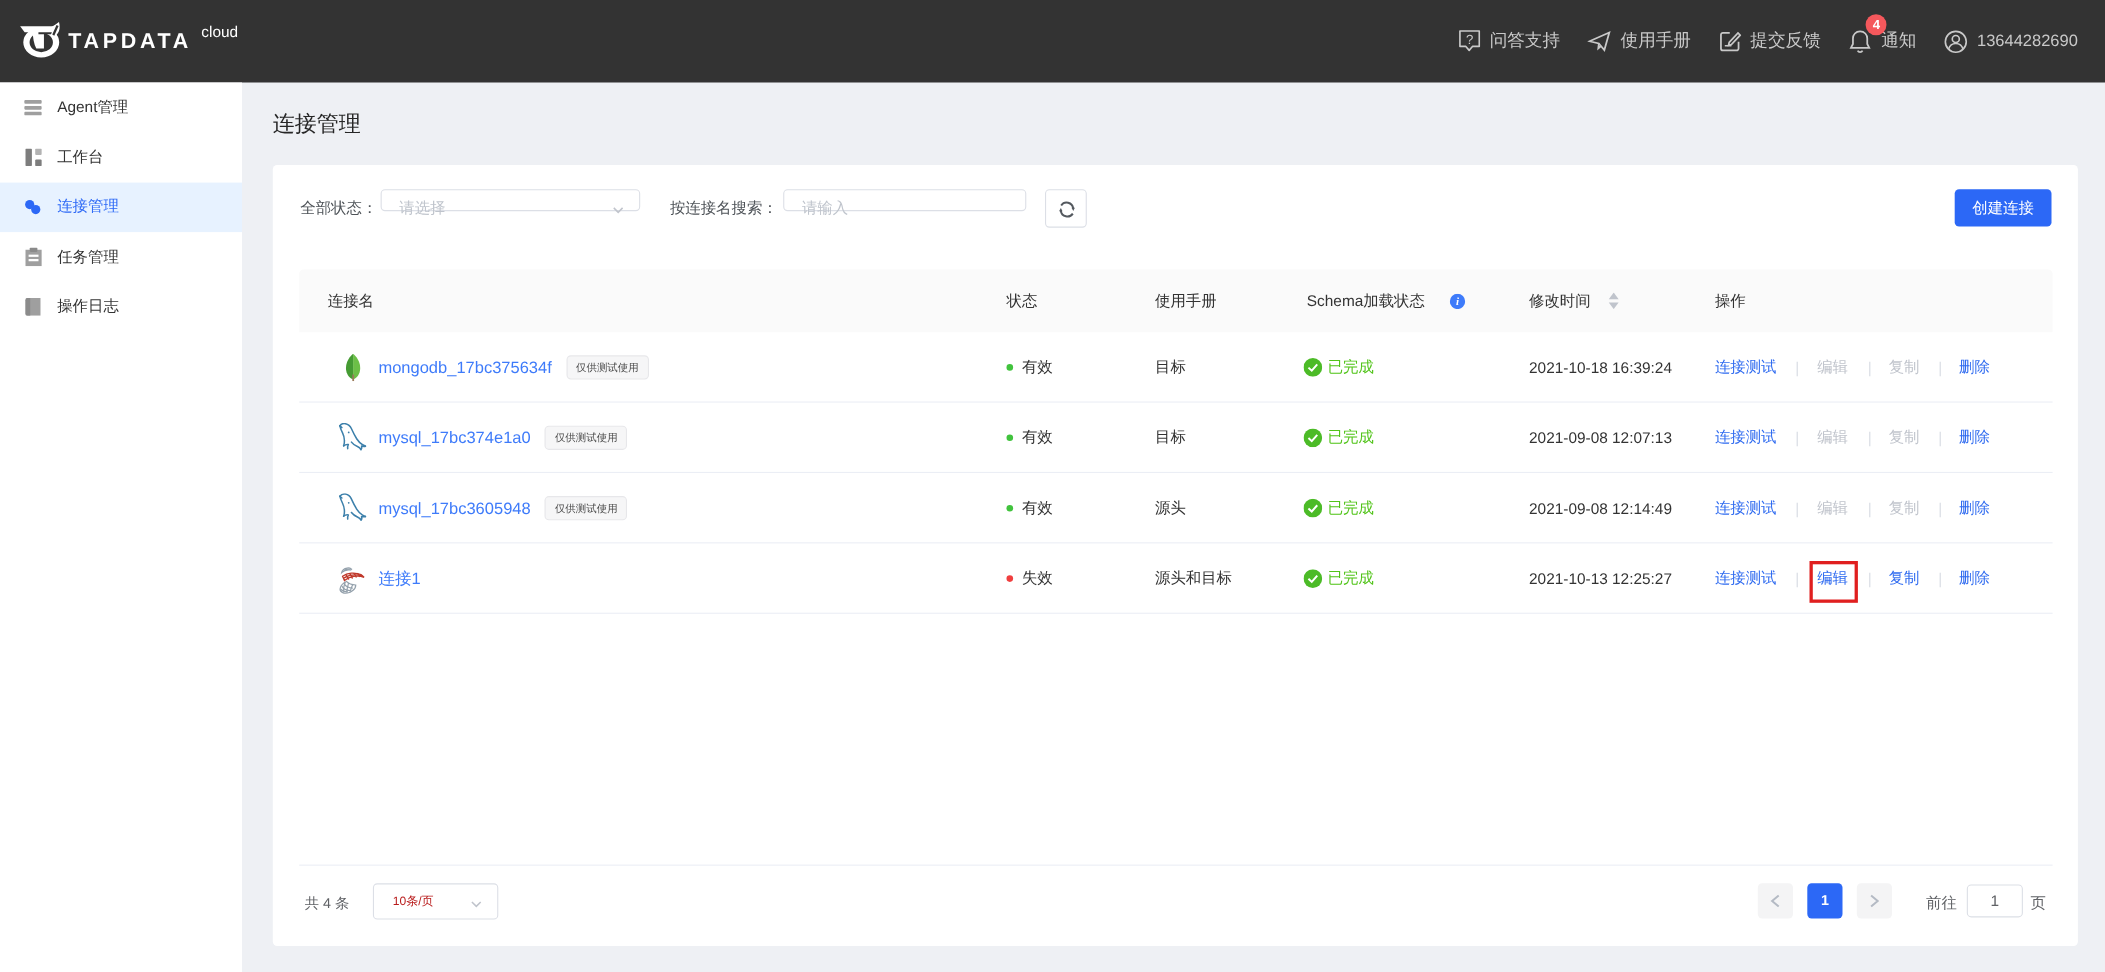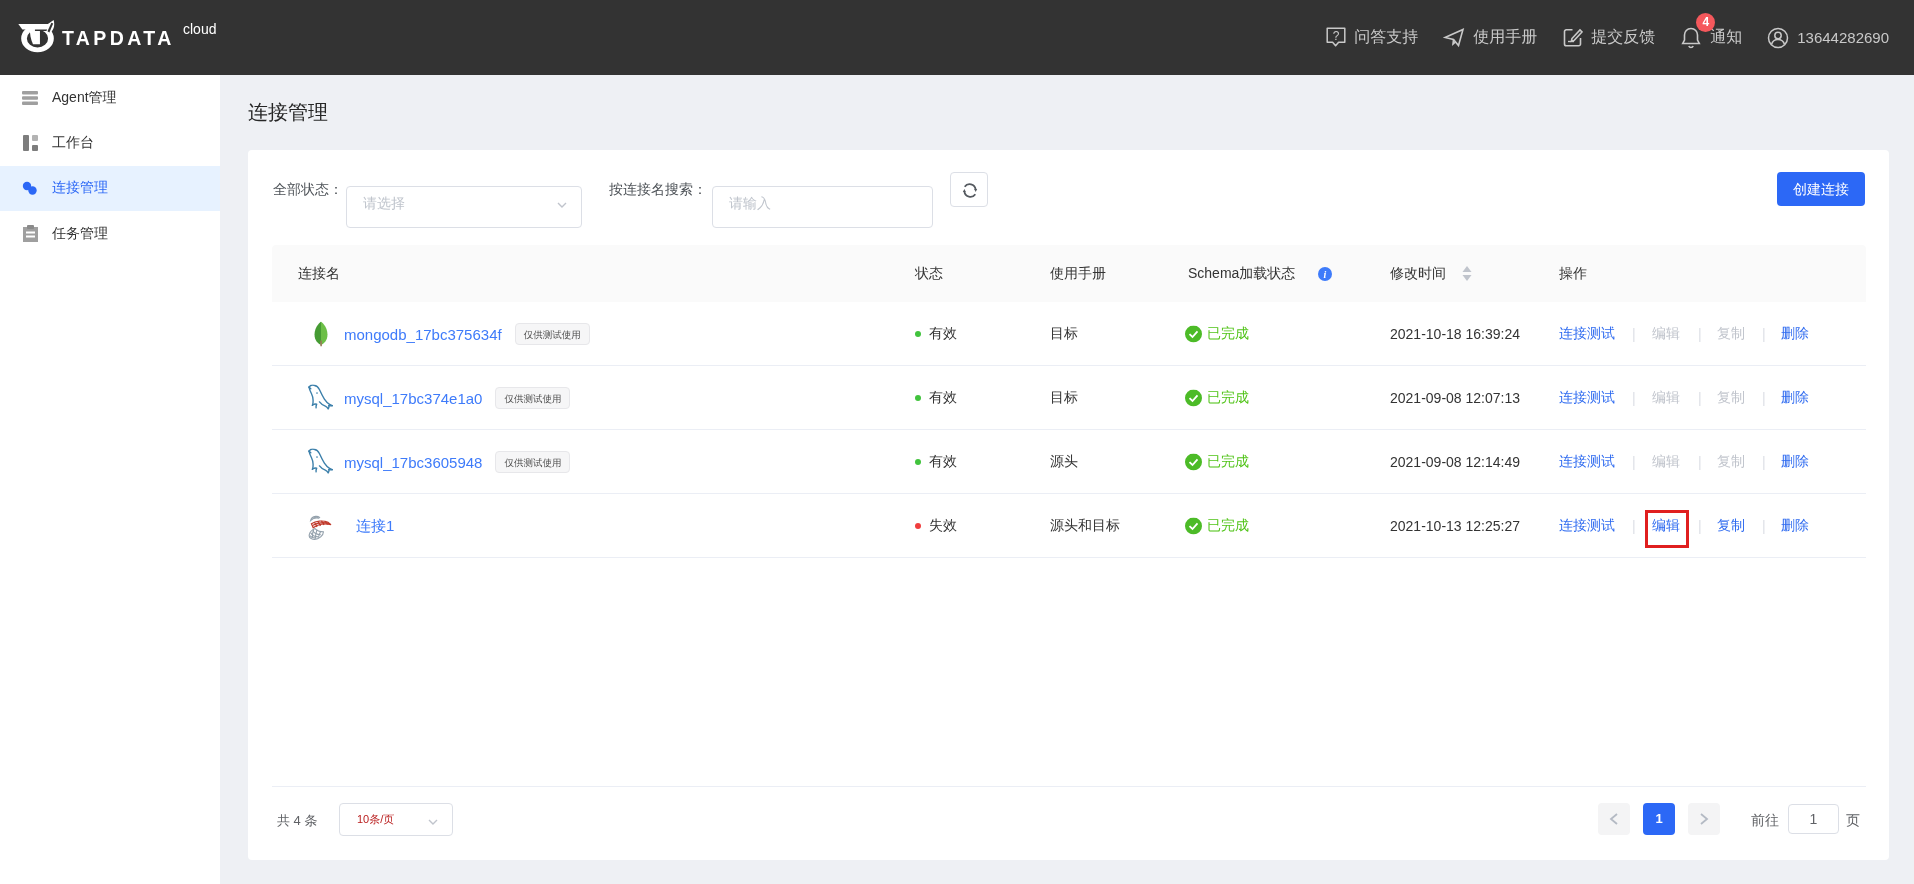--- a/index.html
+++ b/index.html
@@ -19,21 +19,21 @@
 #side { position:absolute; left:0; top:75px; width:220px; height:809px; background:#ffffff; }
 .mitem { position:relative; height:45.4px; display:flex; align-items:center; color:#333; font-size:14px; }
 .mitem .mi { position:absolute; left:21px; width:18px; height:18px; display:flex; align-items:center; justify-content:center; }
 .mitem .mt { position:absolute; left:52px; }
 .mitem.act { background:#e7f2ff; color:#2c68f6; }
 
 #title { position:absolute; left:248px; top:99px; font-size:20px; font-weight:500; color:#262626; }
 #card { position:absolute; left:248px; top:150px; width:1641px; height:710px; background:#fff; border-radius:4px; }
 
 .flabel { position:absolute; top:31px; font-size:14px; color:#4e5358; }
-.fbox { position:absolute; top:36px; height:42px; border:1px solid #dcdfe6; border-radius:4px; background:#fff; }
+.fbox { position:absolute; top:22px; height:20px; border:1px solid #dcdfe6; border-radius:4px; background:#fff; }
 .ph { position:absolute; left:16px; top:8px; font-size:14px; color:#bfc4cc; }
 .caret { position:absolute; right:13px; top:13px; width:12px; height:10px; }
 #btn-refresh { position:absolute; left:702px; top:22px; width:38px; height:35px; border:1px solid #dcdfe6; border-radius:4px; }
 #btn-create { position:absolute; left:1529px; top:22px; width:88px; height:34px; background:#2c68f6; border-radius:4px; color:#fff; font-size:14px; text-align:center; line-height:34px; }
 
 #thead { position:absolute; left:24px; top:95px; width:1594px; height:57px; background:#fafafa; border-radius:4px 4px 0 0; font-size:14px; font-weight:500; color:#333; }
 .hc { position:absolute; top:20px; }
 .trow { position:absolute; left:24px; width:1594px; height:64px; border-bottom:1px solid #ebeef5; font-size:14px; color:#333; }
 .cell { position:absolute; top:50%; transform:translateY(-50%); }
 .link { color:#3e7bfa; }
@@ -178,20 +178,29 @@
     <span class="mi">
         <svg width="15" height="17" viewBox="0 0 15 17">
       <path d="M0 2 h15 v15 h-15 Z" fill="#9f9f9f"></path>
       <rect x="4" y="0" width="7" height="4" rx="1" fill="#8a8a8a"></rect>
       <rect x="3" y="6.5" width="9" height="2" fill="#fff"></rect>
       <rect x="3" y="10.5" width="9" height="2" fill="#fff"></rect>
     </svg>
       </span>
     <span class="mt">任务管理</span>
   </div>
+  <div class="mitem">
+    <span class="mi">
+        <svg width="14" height="16" viewBox="0 0 14 16">
+      <path d="M2 0 h12 v16 h-12 a2 2 0 0 1 -2 -2 v-12 a2 2 0 0 1 2 -2 Z" fill="#9f9f9f"></path>
+      <path d="M2 0 h2.5 v16 h-2.5 a2 2 0 0 1 -2 -2 v-12 a2 2 0 0 1 2 -2 Z" fill="#8b8b8b"></path>
+    </svg>
+      </span>
+    <span class="mt">操作日志</span>
+  </div>
 </div>
 <div id="title">连接管理</div>
 <div id="card">
 
   <span class="flabel" style="left:25px;">全部状态：</span>
   <div class="fbox" style="left:98px; width:236px;">
     <span class="ph">请选择</span>
     <svg class="caret" viewBox="0 0 10 10" fill="none" stroke="#c0c4cc" stroke-width="1.4">
         <path d="M1 3 L5 7 L9 3"></path>
       </svg>
@@ -292,21 +301,21 @@
     <span class="op dis cell" style="left:1380px;">编辑</span>
     <span class="sep cell" style="left:1426px;">|</span>
     <span class="op dis cell" style="left:1445px;">复制</span>
     <span class="sep cell" style="left:1490px;">|</span>
     <span class="op cell" style="left:1509px;">删除</span>
   </div>
   <div class="trow" style="top:344px;">
     <svg class="cell" style="left:36px;margin-top:2px;" width="26" height="26" viewBox="0 0 26 26">
         <use href="#sqlsrv"></use>
       </svg>
-    <span class="cell name link" style="left:72px;margin-left:12px;">连接1</span>
+    <span class="cell name link" style="left:72px;">连接1</span>
     <span class="dot r"></span>
     <span class="cell" style="left:657px;">失效</span>
     <span class="cell" style="left:778px;">源头和目标</span>
     <svg class="cell" style="left:913px;" width="17" height="17" viewBox="0 0 17 17">
         <circle cx="8.5" cy="8.5" r="8.5" fill="#4cbb27"></circle>
         <path d="M4.5 8.7 L7.5 11.5 L12.5 5.8" stroke="#fff" stroke-width="1.8" fill="none"></path>
       </svg>
     <span class="cell ok" style="left:935px;">已完成</span>
     <span class="cell" style="left:1118px;">2021-10-13 12:25:27</span>
     <span class="op cell" style="left:1287px;">连接测试</span>

